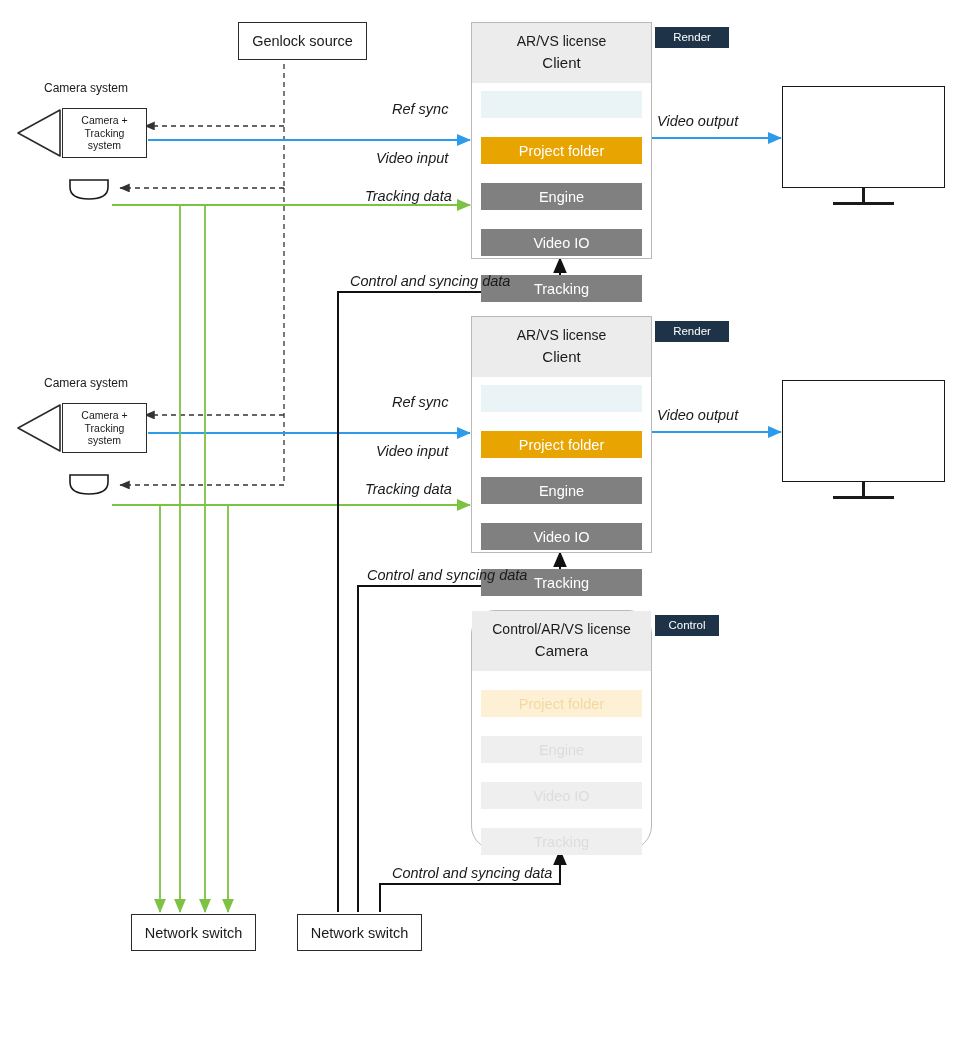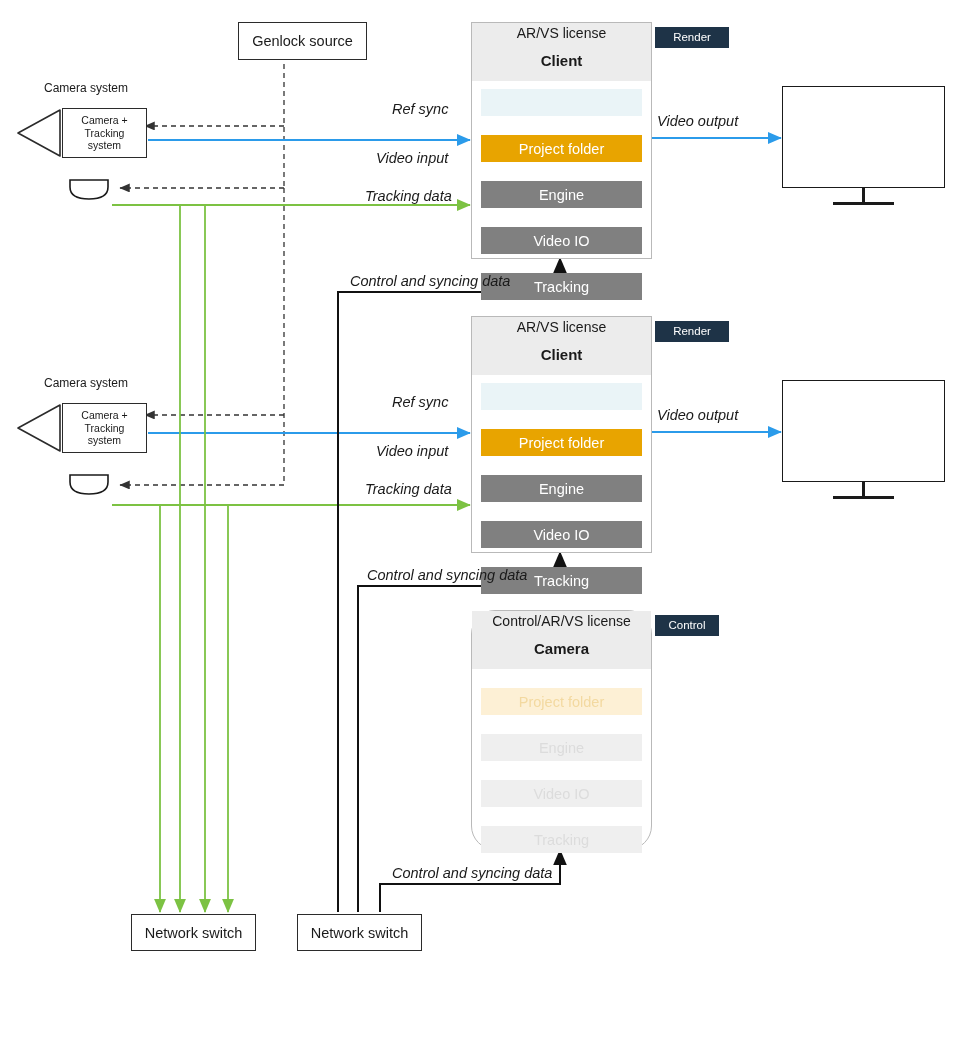--- a/index.html
+++ b/index.html
@@ -69,30 +69,30 @@
   
   .machine {
     position: absolute;
     border: 1.2px solid #b9b9b9;
     background: #ffffff;
     box-sizing: border-box;
   }
   .machine .head {
     background: #ececec;
     text-align: center;
-    padding: 0 4px 9px 4px;
+    padding: 8px 4px 9px 4px;
     font-size: 14px;
     color: #1a1a1a;
     line-height: 1.45;
   }
   .machine .head .role {
-    font-weight: bold;
+    font-weight: normal;
     font-size: 15px;
     display: block;
-    margin-top: 7px;
+    margin-top: 1px;
   }
   .row {
     height: 27px;
     margin: 19px 9px;
     display: flex;
     align-items: center;
     justify-content: center;
     font-size: 14.5px;
     color: #ffffff;
     box-sizing: border-box;

